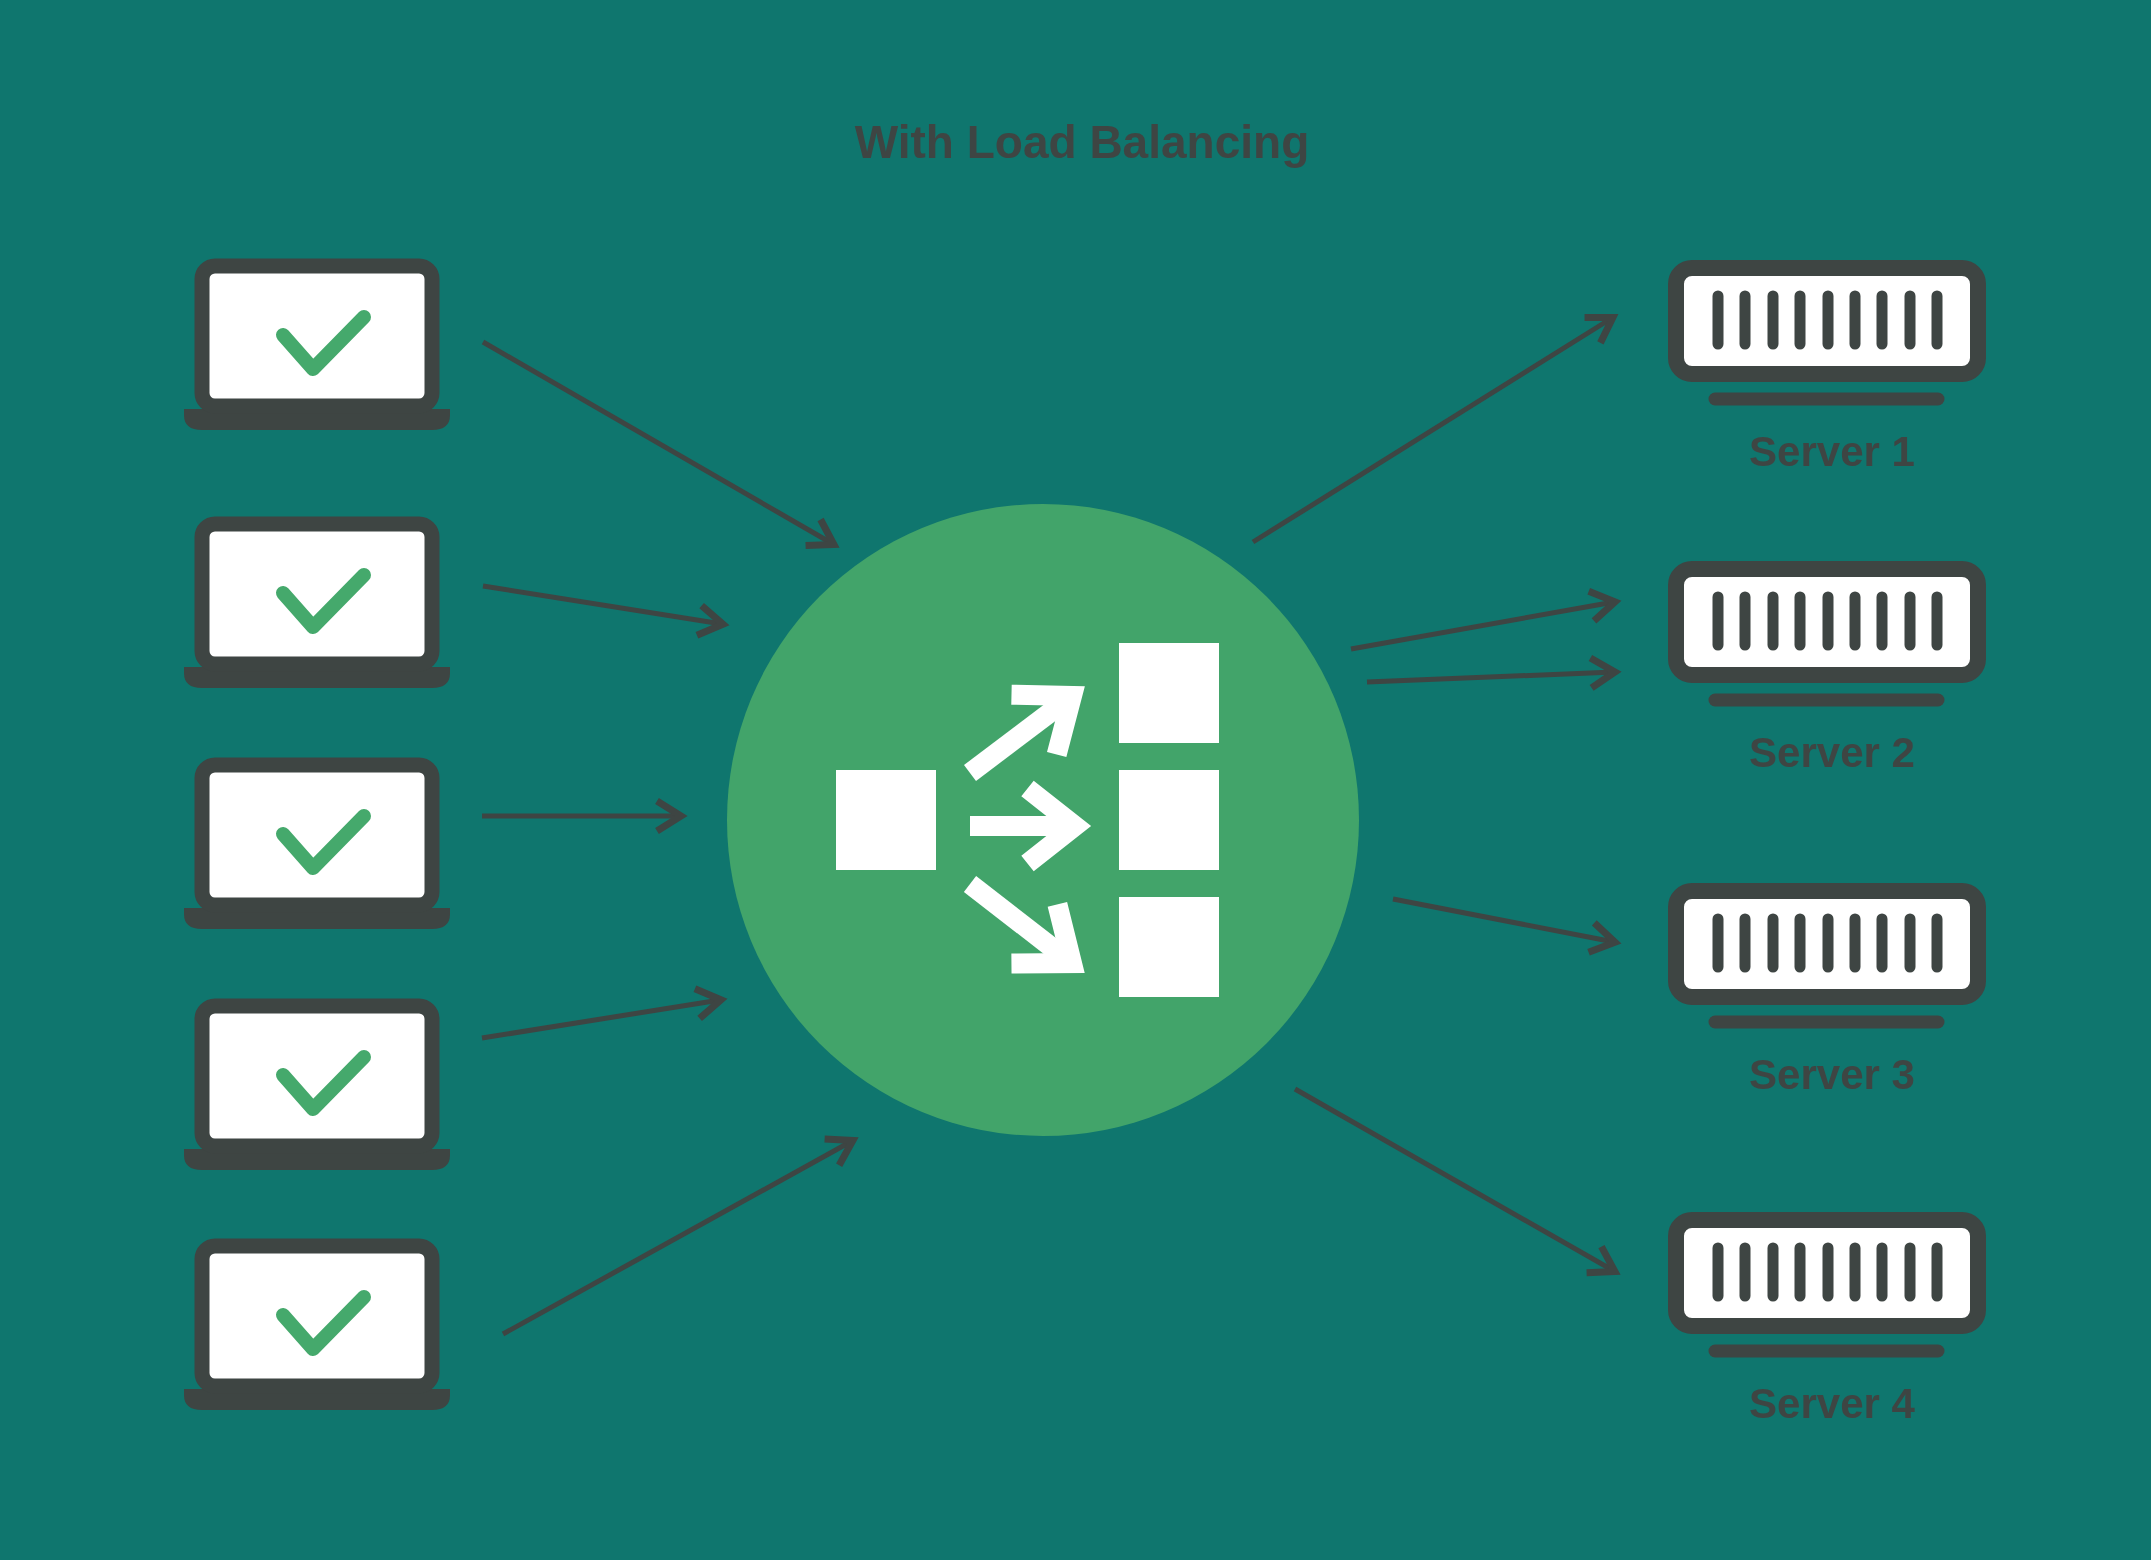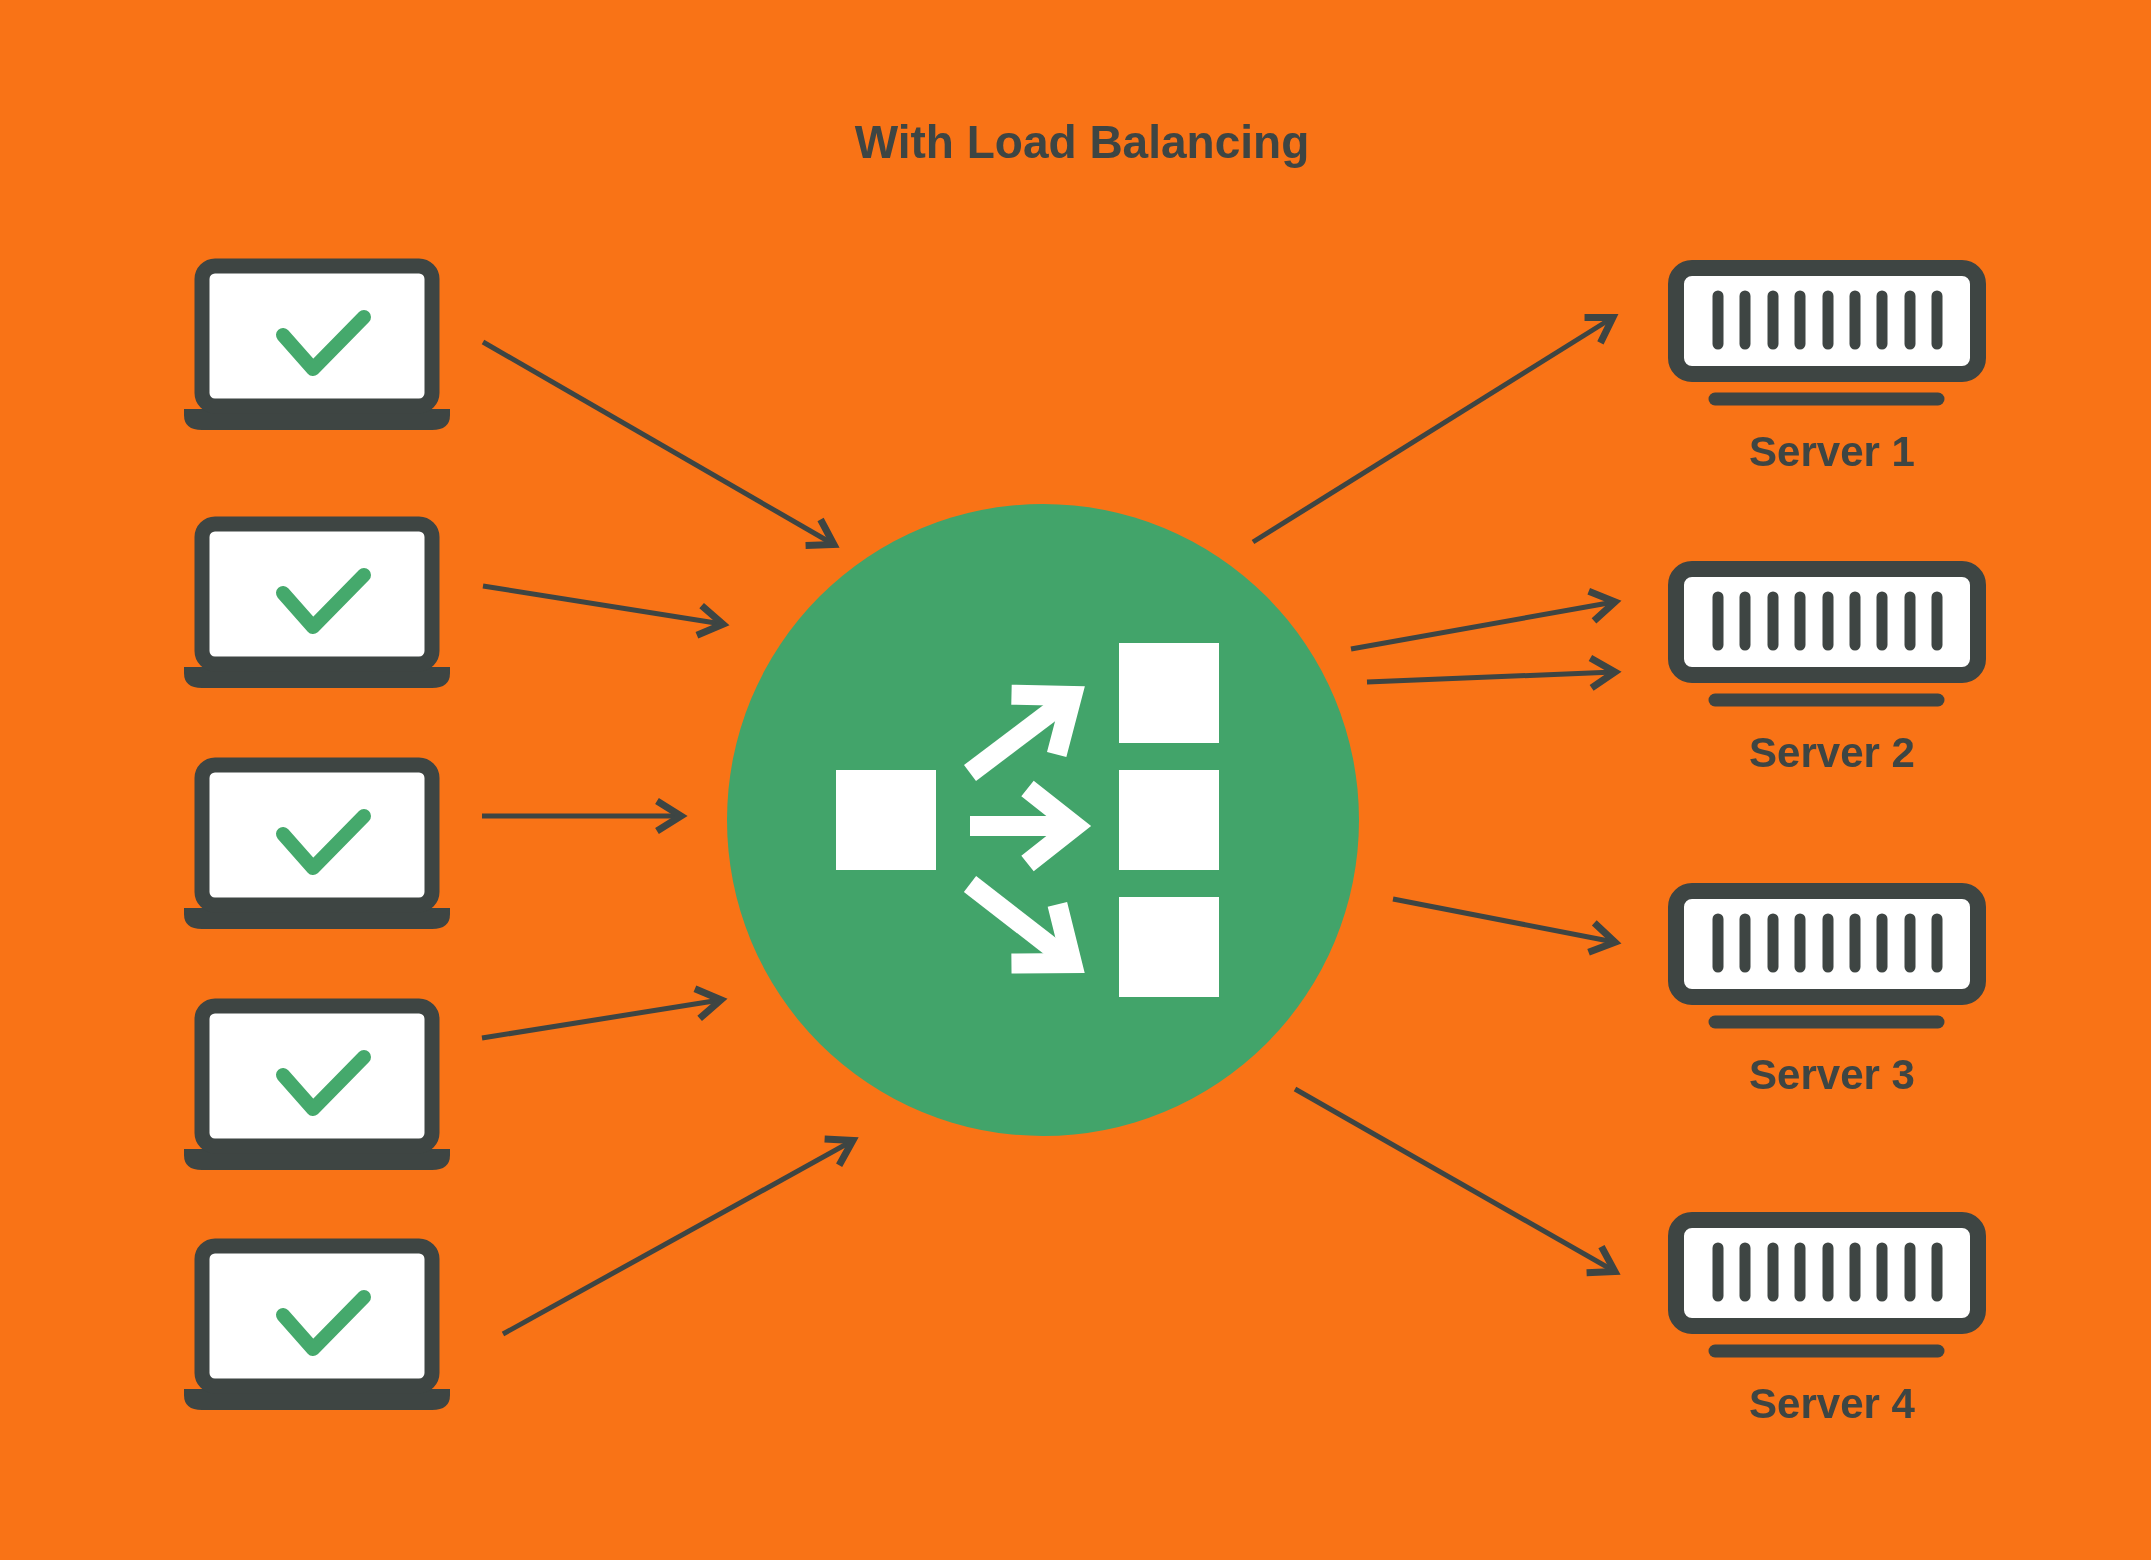--- a/index.html
+++ b/index.html
@@ -4,21 +4,21 @@
 <style>
   html, body {
     margin: 0;
     padding: 0;
     background: #ffffff;
   }
   .canvas {
     position: relative;
     width: 2151px;
     height: 1560px;
-    background: #f97316;
+    background: #0f766e;
     overflow: hidden;
     font-family: "Liberation Sans", sans-serif;
   }
   svg { display: block; }
   .title-text {
     font-family: "Liberation Sans", sans-serif;
     font-size: 46px;
     font-weight: bold;
     fill: #3e4543;
   }

